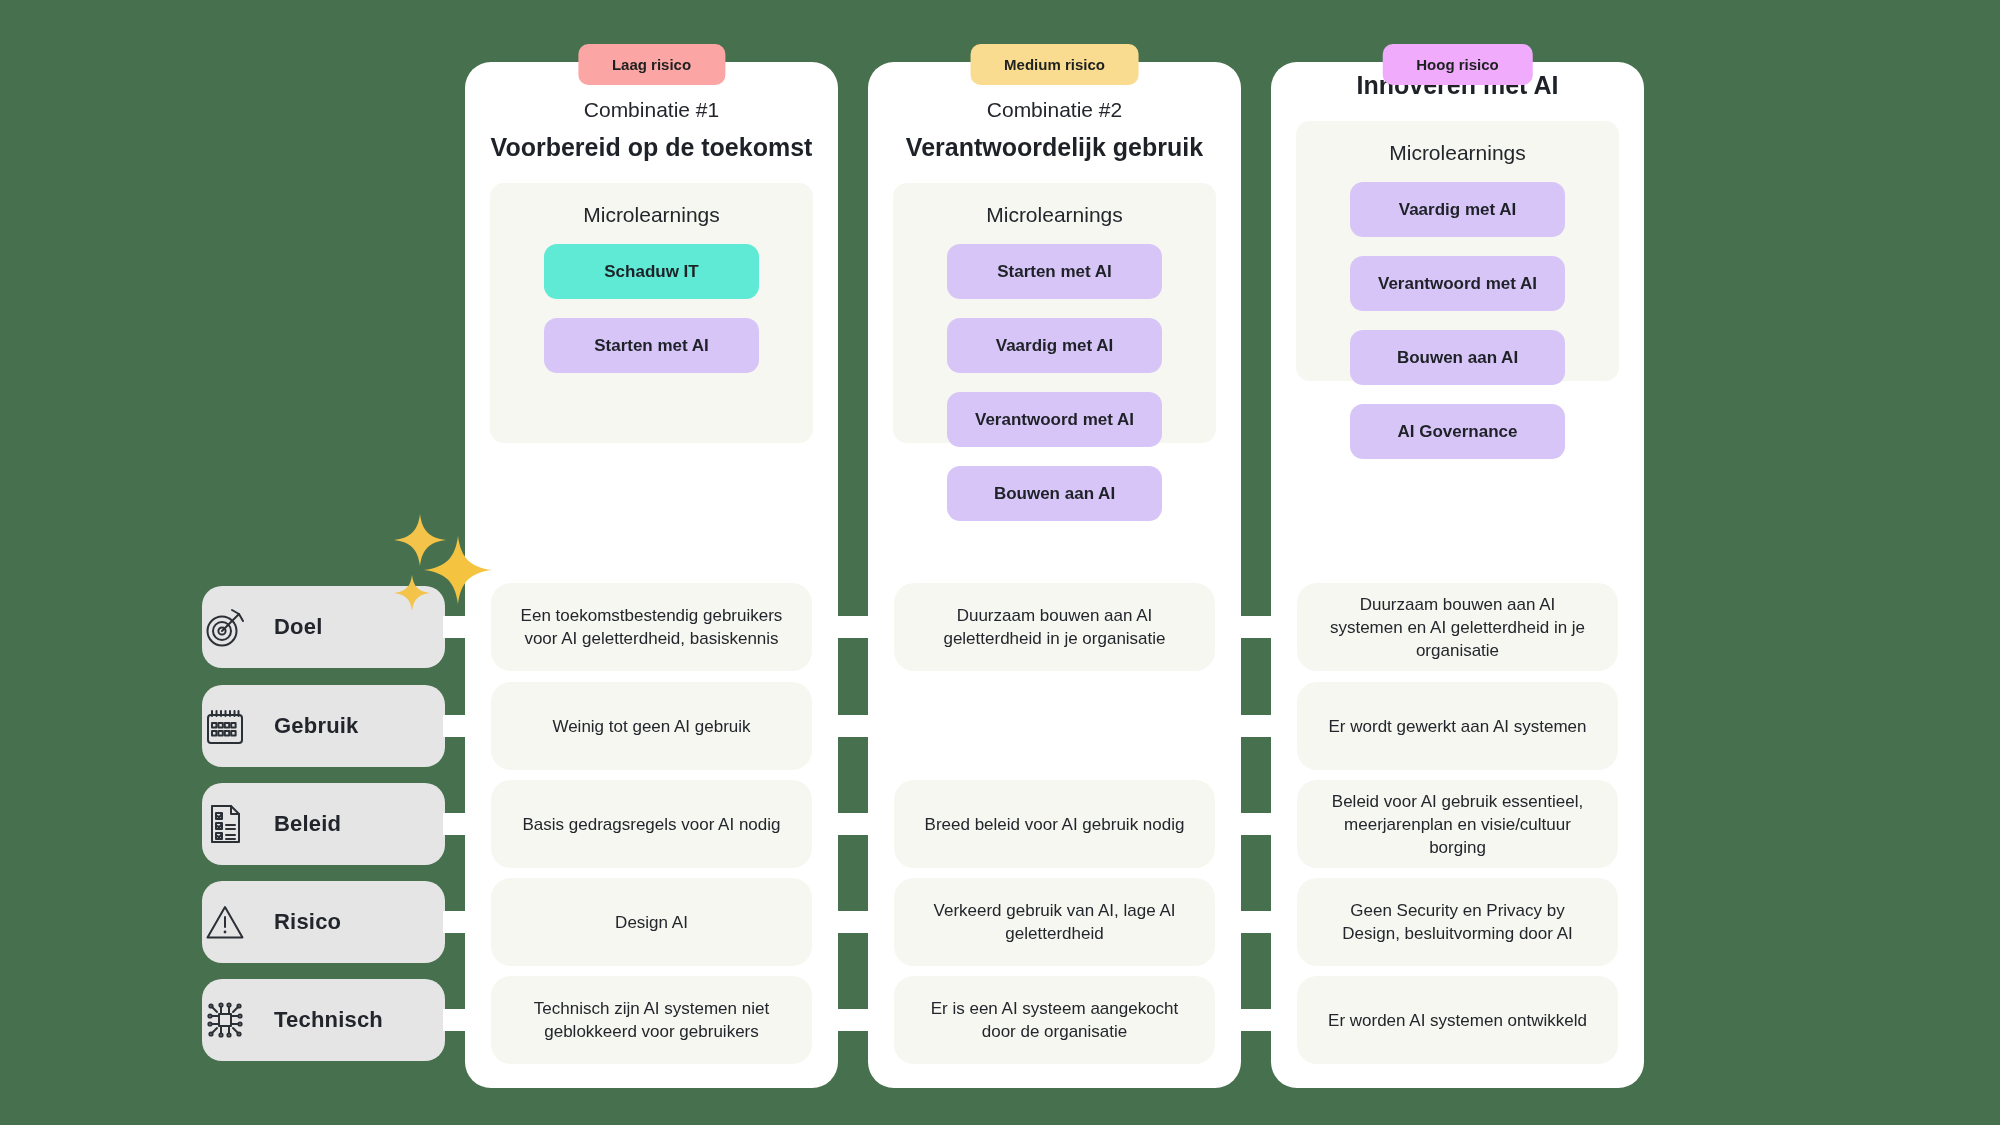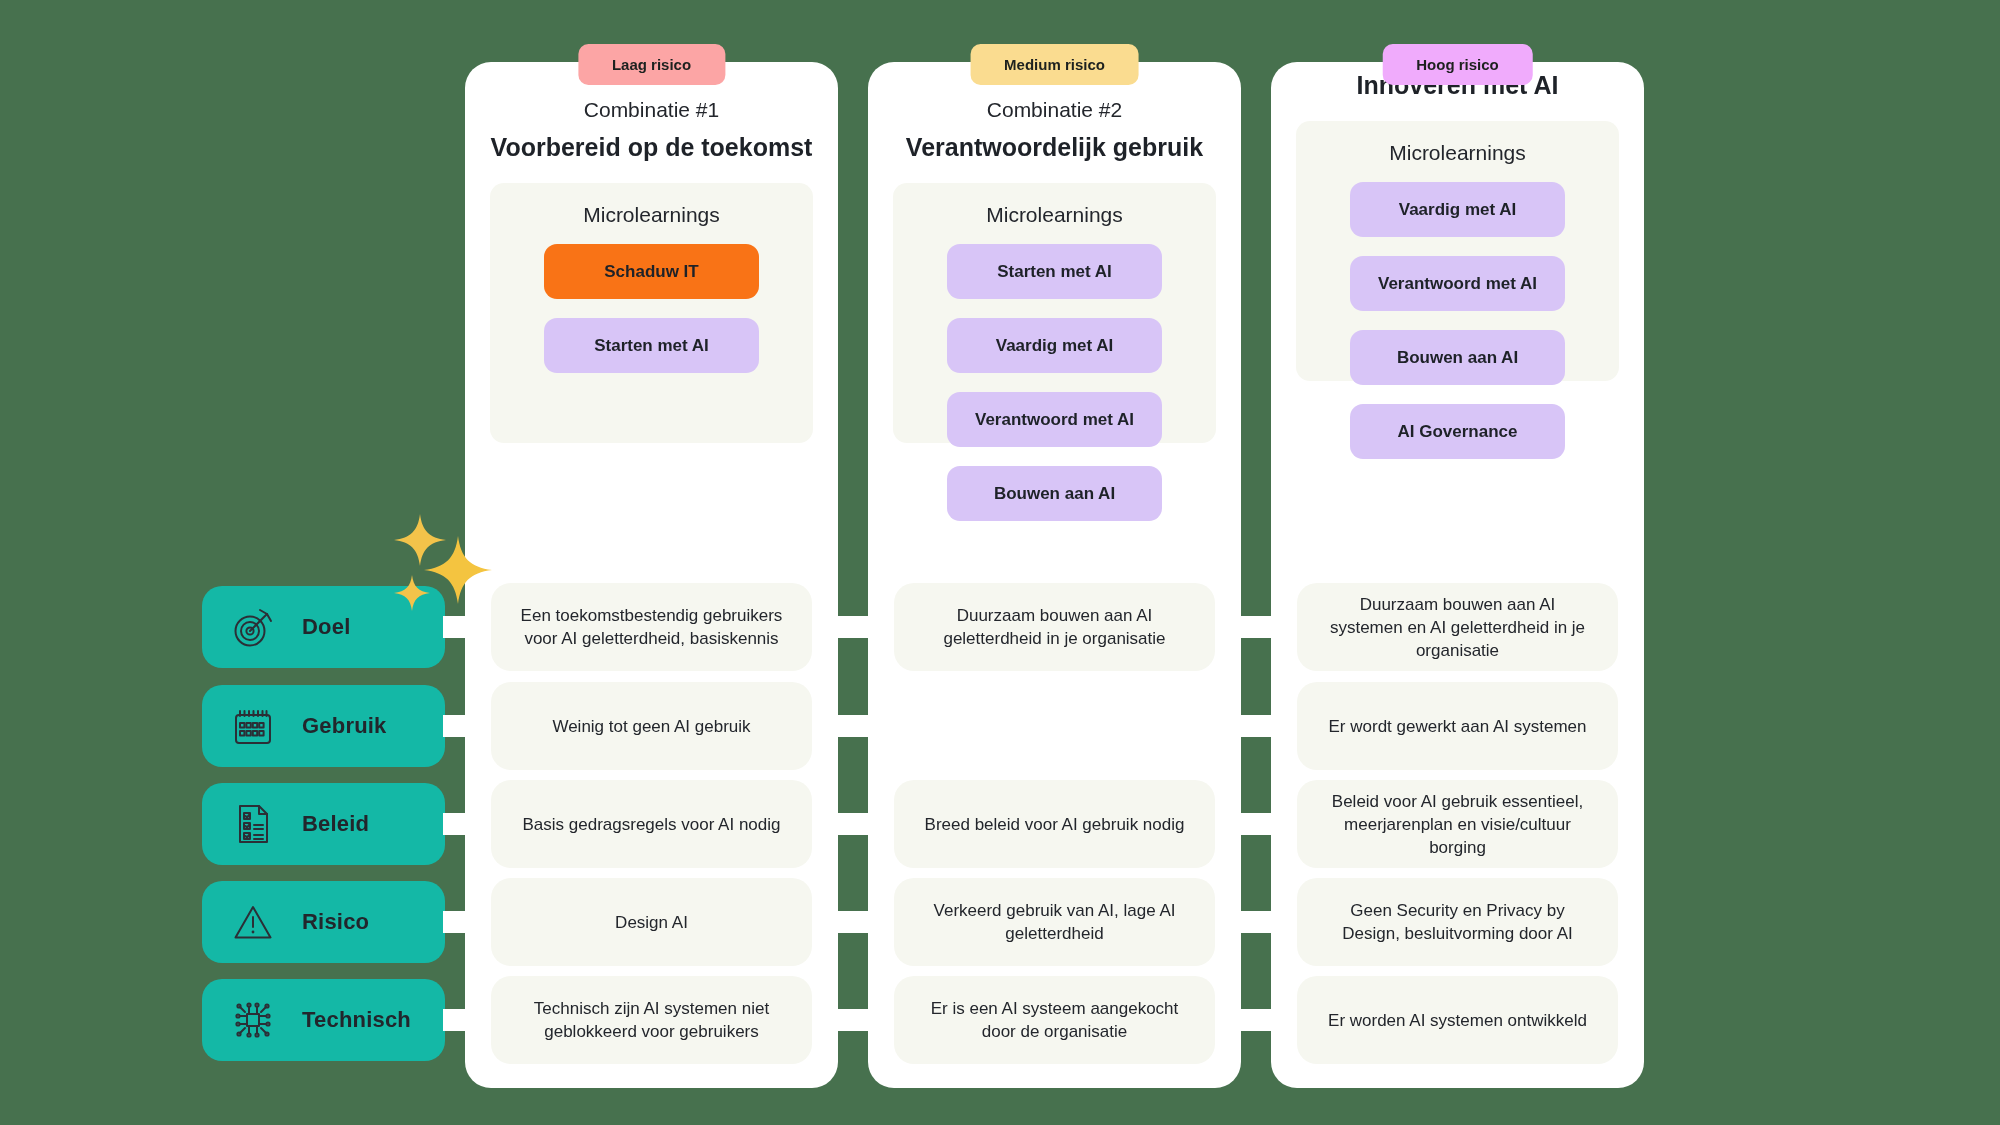--- a/index.html
+++ b/index.html
@@ -1,21 +1,21 @@
 <!DOCTYPE html>
 <html><head>
 <meta charset="utf-8">
 <style>
   html,body{margin:0;padding:0;}
   body{font-family:"Liberation Sans", sans-serif;}
   .canvas{position:relative;width:2000px;height:1125px;overflow:hidden;background:#47714E;}
 
   
-  .side-item{position:absolute;left:202px;width:243px;height:82px;background:#14b8a6;
-    border-radius:20px;display:flex;align-items:center;box-sizing:border-box;padding-left:28px;}
+  .side-item{position:absolute;left:202px;width:243px;height:82px;background:#e5e5e5;
+    border-radius:20px;display:flex;align-items:center;box-sizing:border-box;}
   .side-icon{width:46px;height:46px;flex:0 0 46px;}
   .side-icon svg{width:46px;height:46px;stroke:#2b2f36;fill:none;stroke-width:2;stroke-linecap:round;stroke-linejoin:round;}
   .side-label{margin-left:26px;font-size:22px;font-weight:bold;color:#22262c;letter-spacing:.2px;}
 
   
   .connector{position:absolute;height:22px;background:#ffffff;}
 
   
   .col{position:absolute;top:62px;width:373px;height:1026px;background:#ffffff;border-radius:26px;}
   .badge{position:absolute;top:-18px;left:50%;transform:translateX(-50%);padding:12px 34px;
@@ -157,21 +157,21 @@
   <div class="connector" style="left:1239px;top:911px;width:34px"></div>
   <div class="connector" style="left:1239px;top:1009px;width:34px"></div>
 
   <div class="col" style="left:465px">
     <div class="badge" style="background-color: #fca5a5;">Laag risico</div>
     <div class="kicker">Combinatie #1</div>
     <div class="title">Voorbereid op de toekomst</div>
     <div class="panel">
       <div class="panel-heading">Microlearnings</div>
       <div class="pills">
-        <div class="pill" style="background-color: #f97316;">Schaduw IT</div>
+        <div class="pill" style="background-color: #5eead4;">Schaduw IT</div>
         <div class="pill" style="background-color: rgb(216, 197, 247);">Starten met AI</div>
       </div>
     </div>
     <div class="cell r0">Een toekomstbestendig gebruikers voor AI geletterdheid, basiskennis</div>
     <div class="cell r1">Weinig tot geen AI gebruik</div>
     <div class="cell r2">Basis gedragsregels voor AI nodig</div>
     <div class="cell r3">Design AI</div>
     <div class="cell r4">Technisch zijn AI systemen niet geblokkeerd voor gebruikers</div>
   </div>
 

